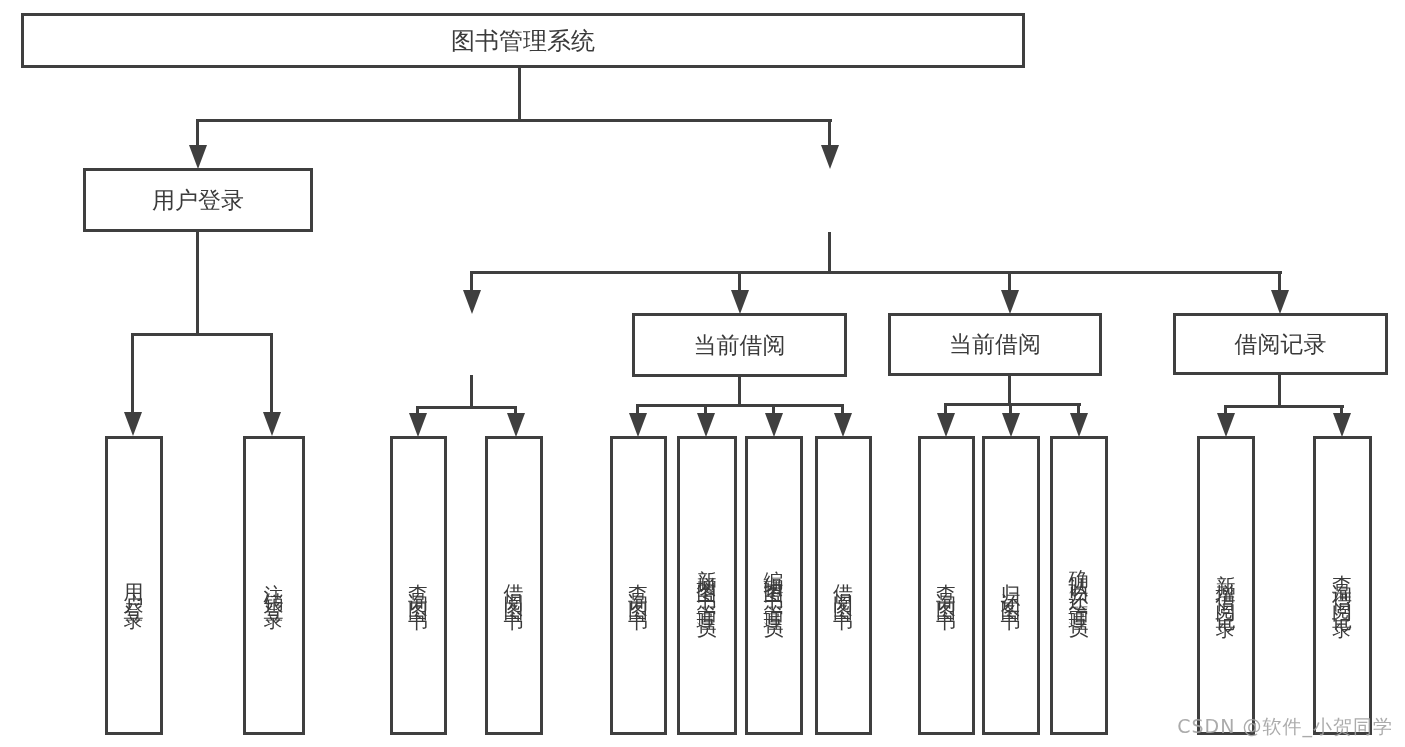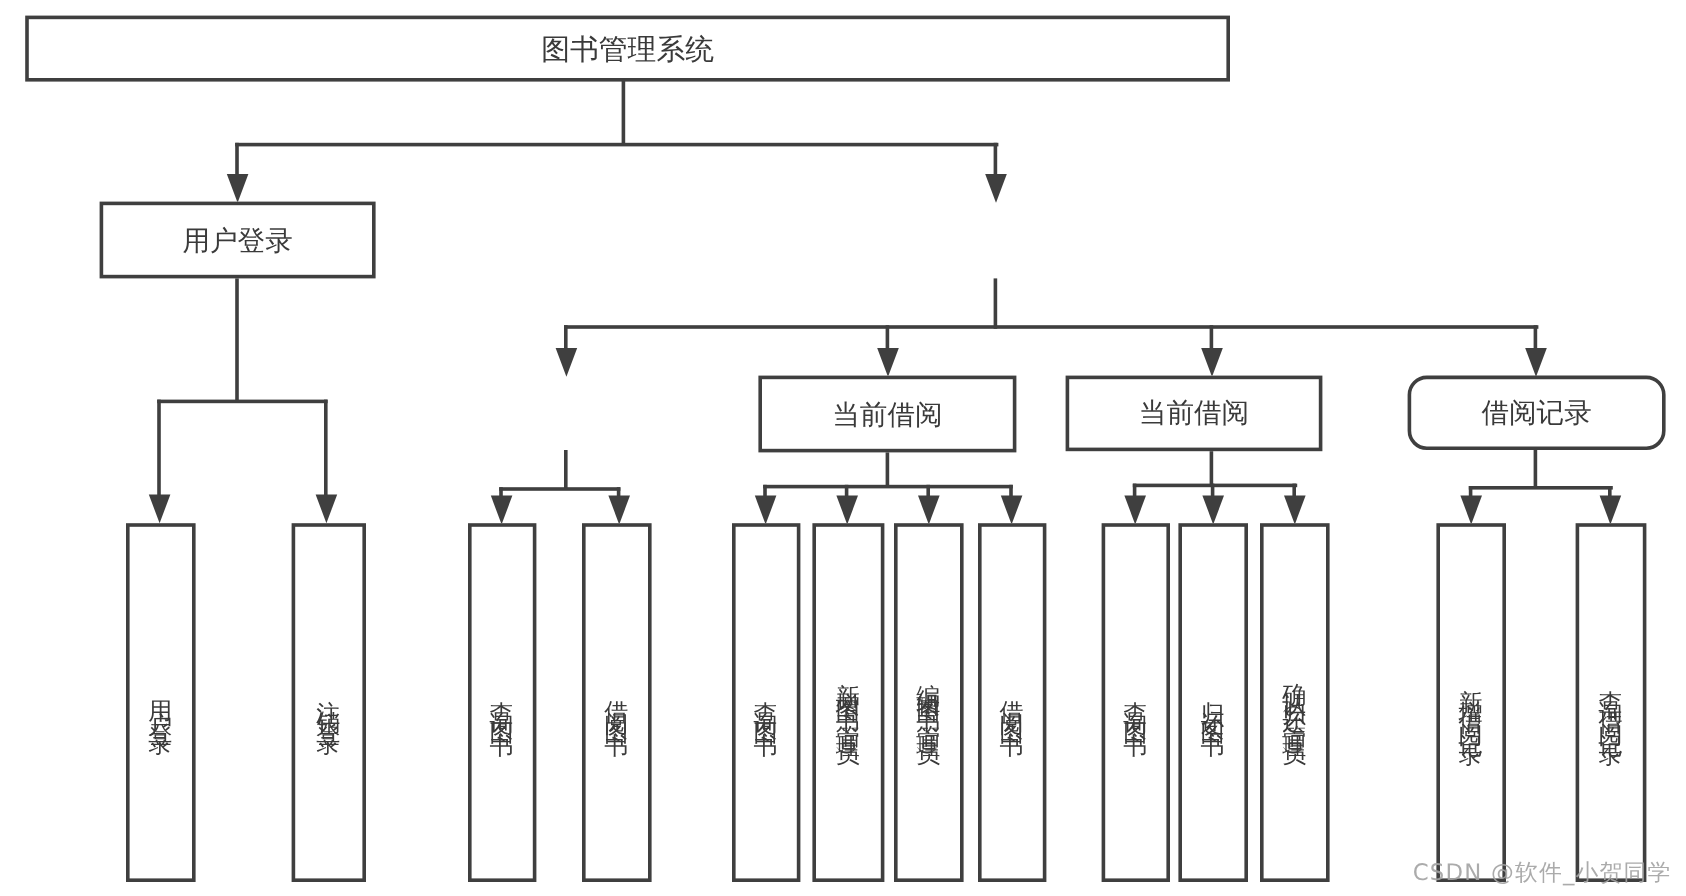--- a/index.html
+++ b/index.html
@@ -91,21 +91,21 @@
   <div class="arrowhead" style="left:1001px; top:290px;"></div>
   <div class="line" style="left:1278px; top:271px; width:3px; height:20px;"></div>
   <div class="arrowhead" style="left:1271px; top:290px;"></div>
 
   <div class="node h2" style="left:632px; top:313px; width:215px; height:64px;">
     <span>当前借阅</span>
   </div>
   <div class="node h2" style="left:888px; top:313px; width:214px; height:63px;">
     <span>当前借阅</span>
   </div>
-  <div class="node h2" style="left:1173px; top:313px; width:215px; height:62px;border-radius:16px;">
+  <div class="node h2" style="left:1173px; top:313px; width:215px; height:62px;">
     <span>借阅记录</span>
   </div>
 
   <div class="line" style="left:470px; top:375px; width:3px; height:33px;"></div>
   <div class="line" style="left:416px; top:406px; width:101px; height:3px;"></div>
   <div class="line" style="left:416px; top:406px; width:3px; height:8px;"></div>
   <div class="arrowhead" style="left:409px; top:413px;"></div>
   <div class="line" style="left:514px; top:406px; width:3px; height:8px;"></div>
   <div class="arrowhead" style="left:507px; top:413px;"></div>
 

